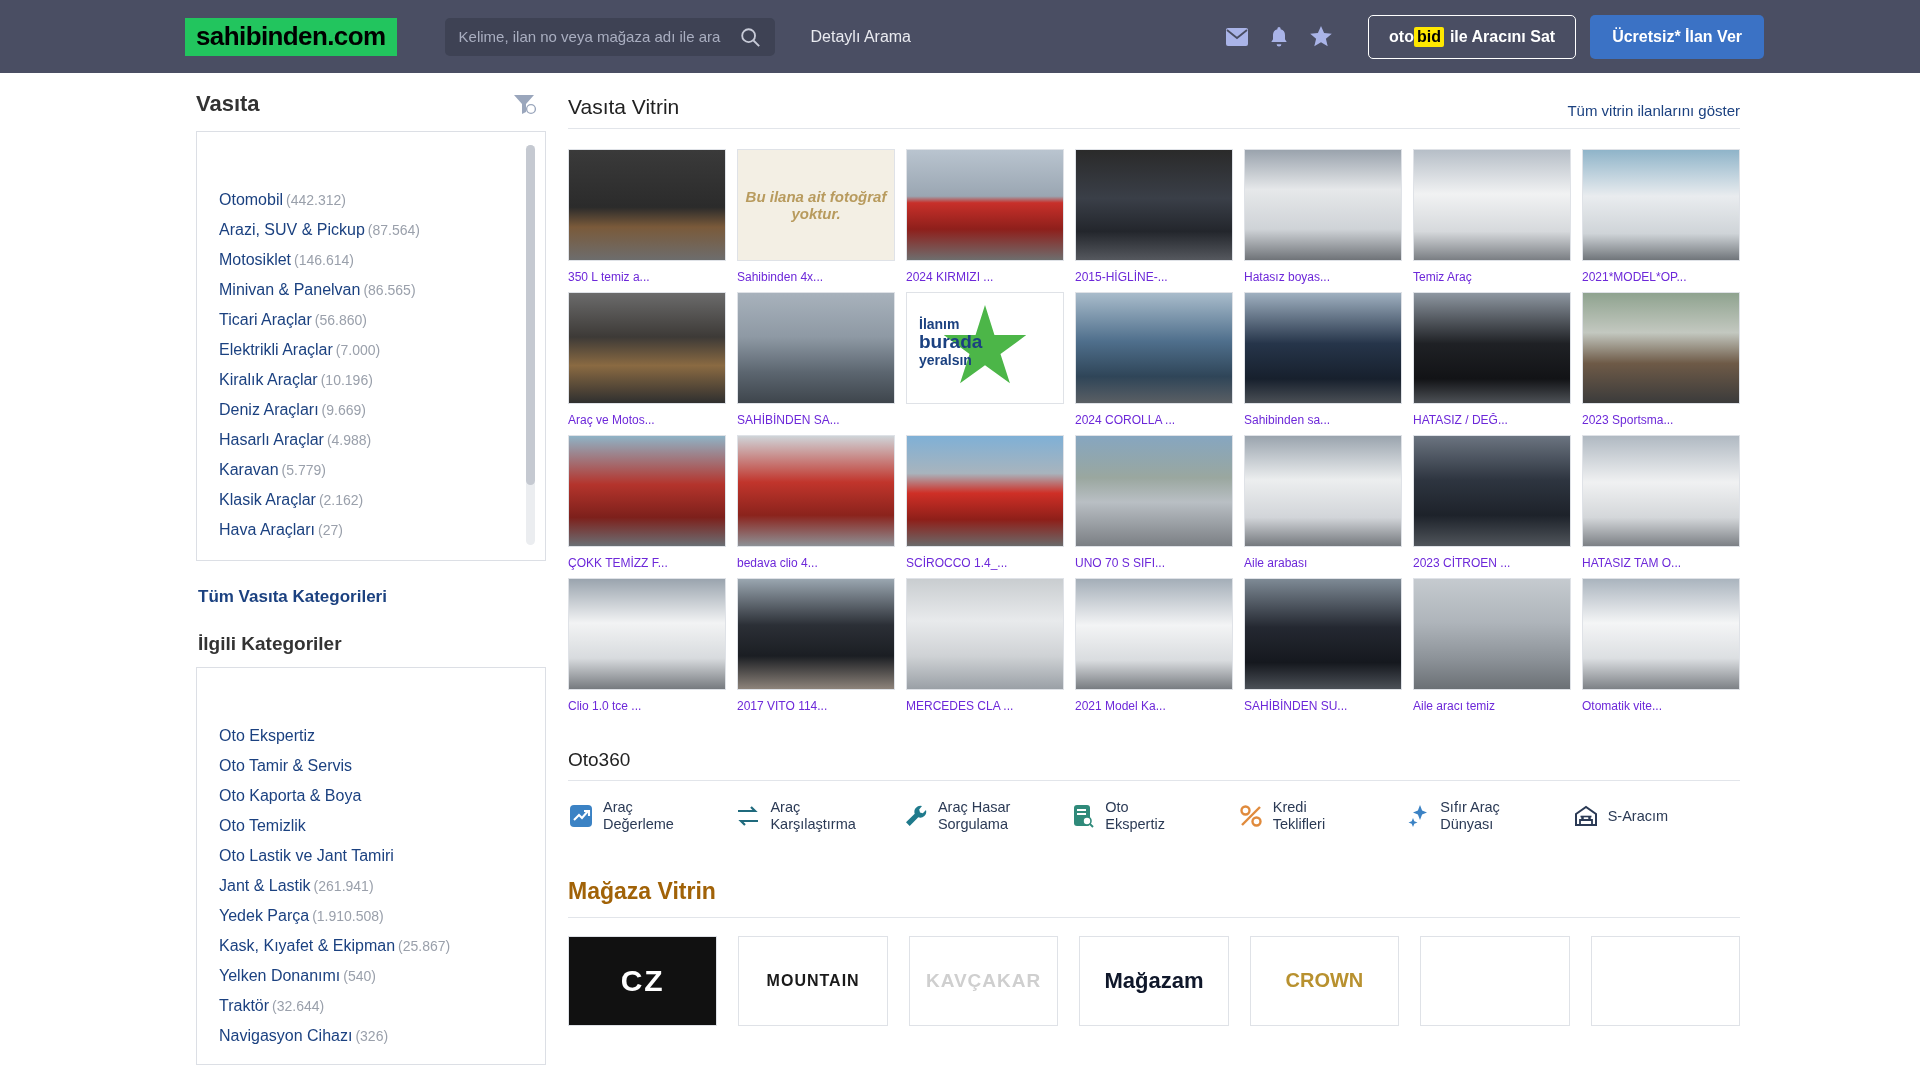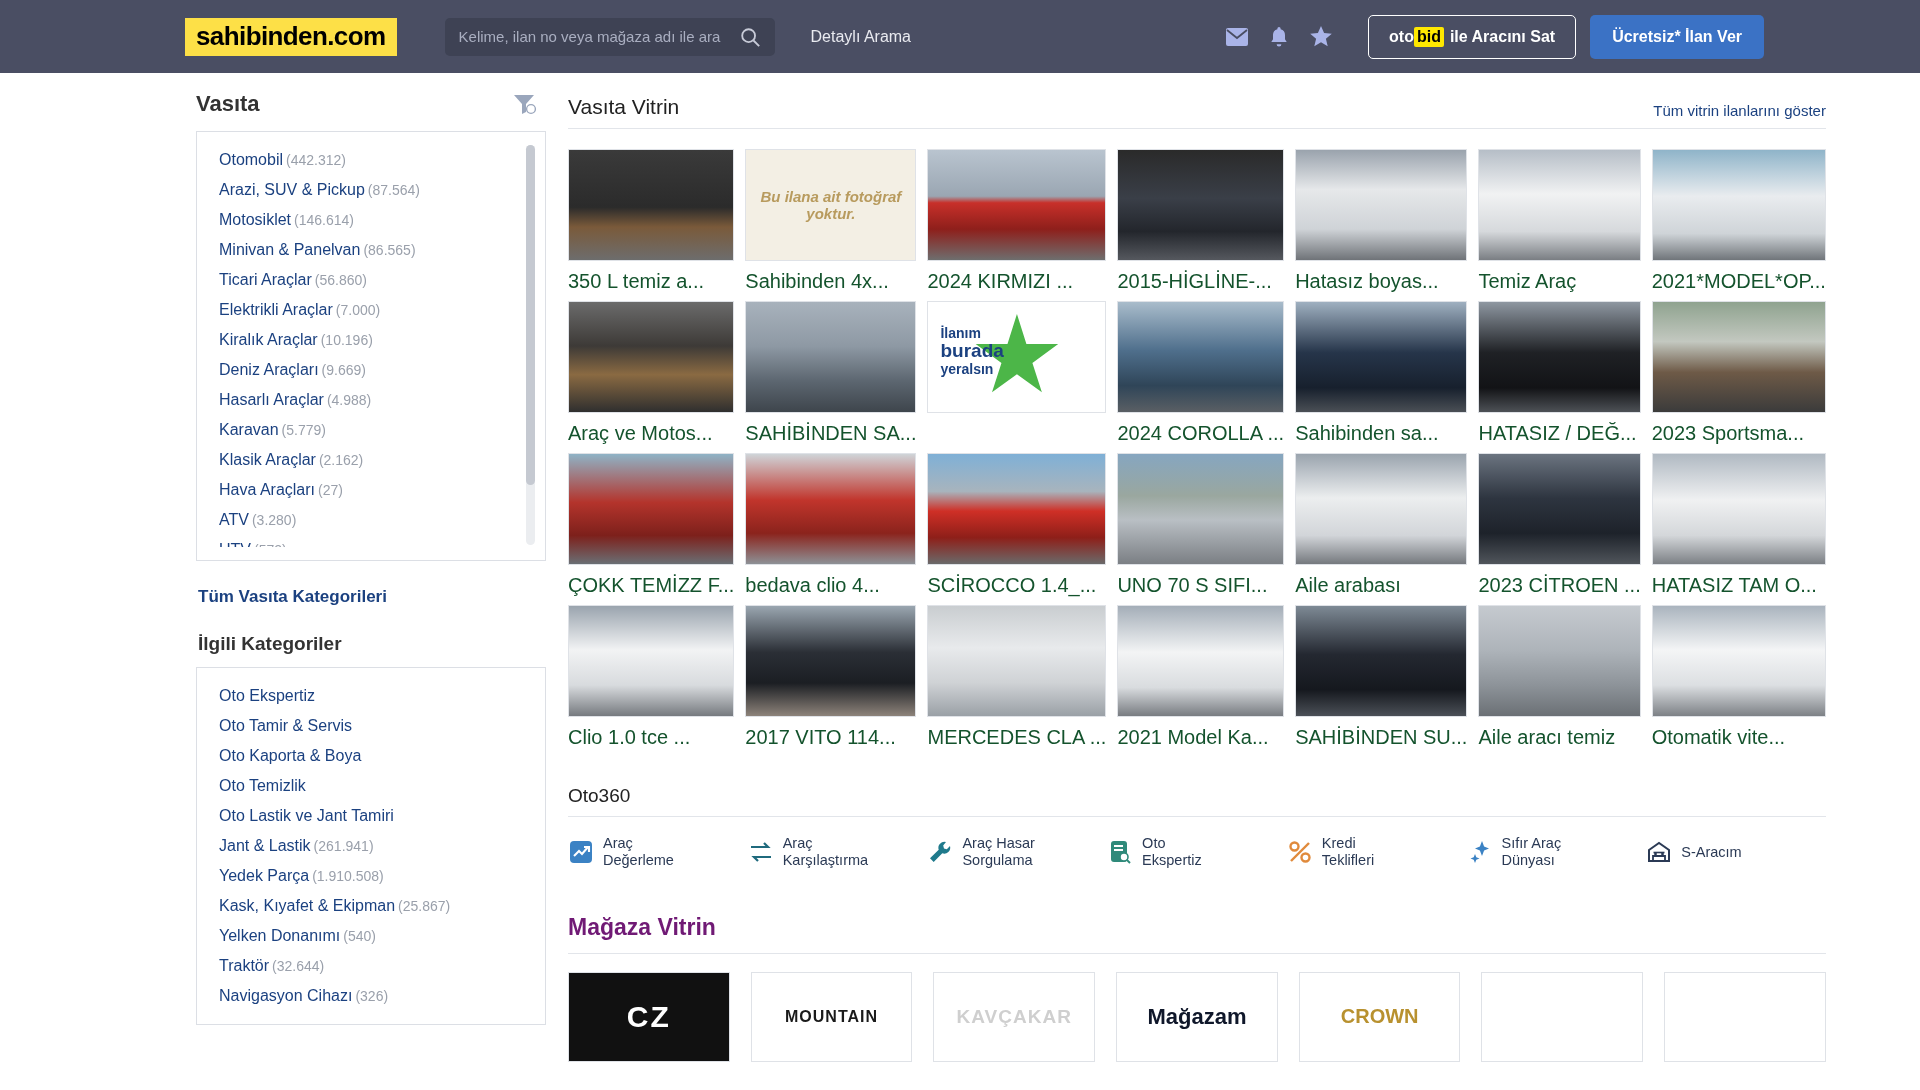--- a/index.html
+++ b/index.html
@@ -13,21 +13,21 @@
   
   .header {
     height: 73px;
     background: #4a4e63;
     display: flex;
     align-items: center;
     padding: 0 0 0 185px;
     position: relative;
   }
   .logo {
-    background: #fde047;
+    background: #22c55e;
     color: #000;
     font-size: 26px;
     font-weight: bold;
     letter-spacing: -0.6px;
     padding: 5px 11px 7px 11px;
     line-height: 1;
     font-family: "Liberation Sans", sans-serif;
     white-space: nowrap;
   }
   .search-wrap {
@@ -146,21 +146,21 @@
     border: 1px solid #dcdfe5;
     background: #fff;
     padding: 13px 0 13px 0;
     position: relative;
   }
   .box-scroll {
     max-height: 402px;
     overflow: hidden;
     padding: 0 10px 0 22px;
   }
-  .cat-list { list-style: none; }
+  .cat-list { list-style: none; margin-top: 40px; }
   .cat-list li {
     line-height: 30px;
     font-size: 16px;
     white-space: nowrap;
   }
   .cat-list a {
     color: #1b4180;
     text-decoration: none;
     cursor: pointer;
   }
@@ -221,22 +221,22 @@
   .thumb-box {
     height: 112px;
     border: 1px solid #dfe2e7;
     background: #f6f7f8;
     overflow: hidden;
     position: relative;
   }
   .thumb-box .ph { position: absolute; inset: 0; }
   .card-title {
     margin-top: 9px;
-    font-size: 20px;
-    color: #14532d;
+    font-size: 12px;
+    color: #6d28d9;
     white-space: nowrap;
     overflow: hidden;
     text-overflow: ellipsis;
   }
   .noimg {
     display: flex; align-items: center; justify-content: center;
     height: 100%;
     background: #f3efe4;
     color: #b89b5e;
     font-size: 15px;
@@ -293,21 +293,21 @@
     line-height: 1.2;
   }
   .o-ico { width: 26px; height: 26px; flex-shrink: 0; }
 
   .magaza-head {
     margin-top: 44px;
     padding-bottom: 12px;
     border-bottom: 1px solid #e2e5ea;
     font-size: 23px;
     font-weight: bold;
-    color: #701a75;
+    color: #a16207;
   }
   .mgrid {
     display: grid;
     grid-template-columns: repeat(7, 1fr);
     gap: 21px;
     margin-top: 18px;
   }
   .mcard {
     height: 90px;
     border: 1px solid #dfe2e7;

